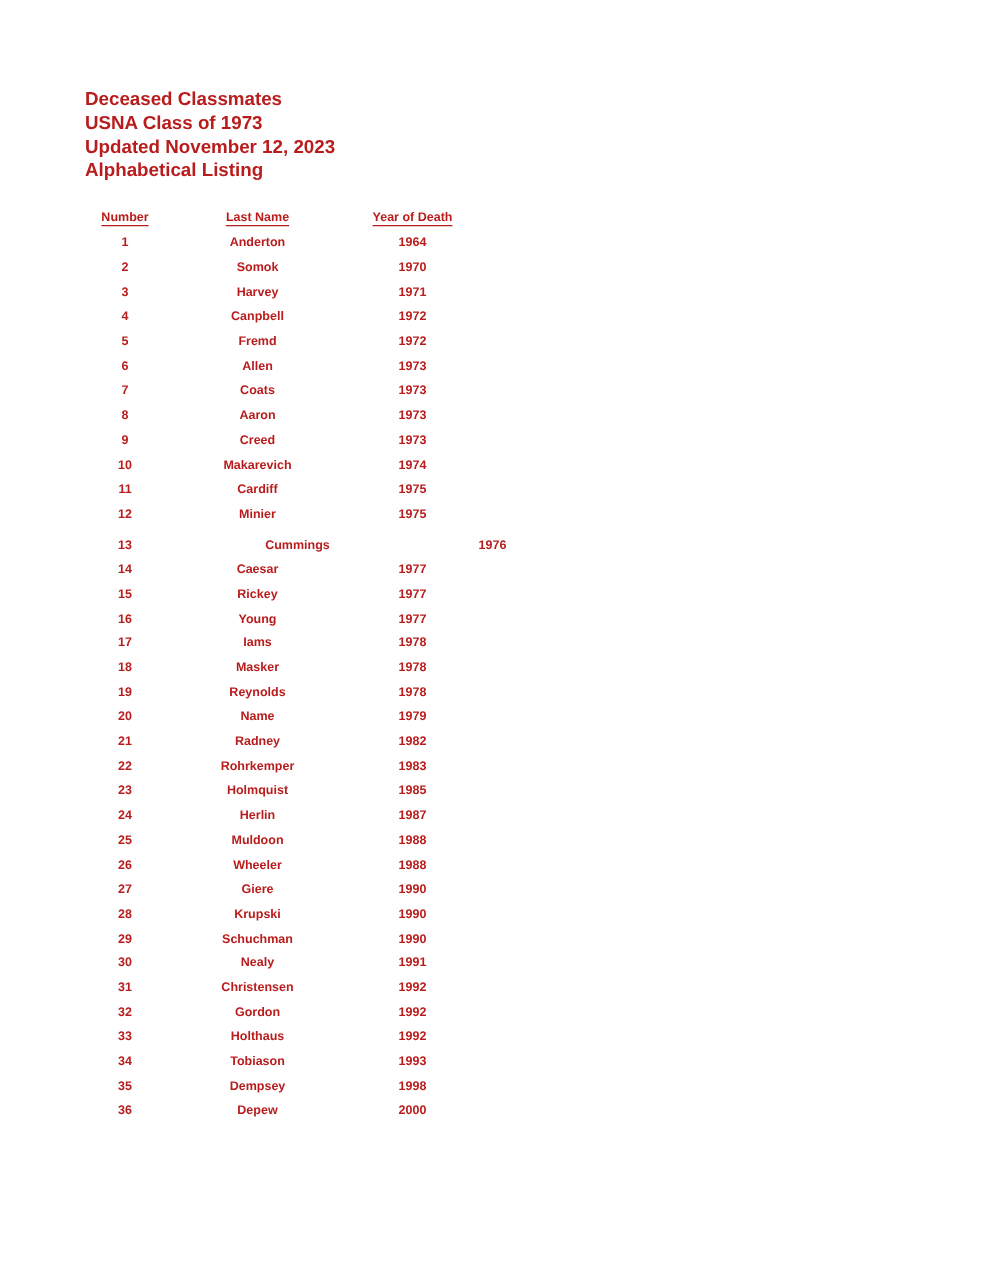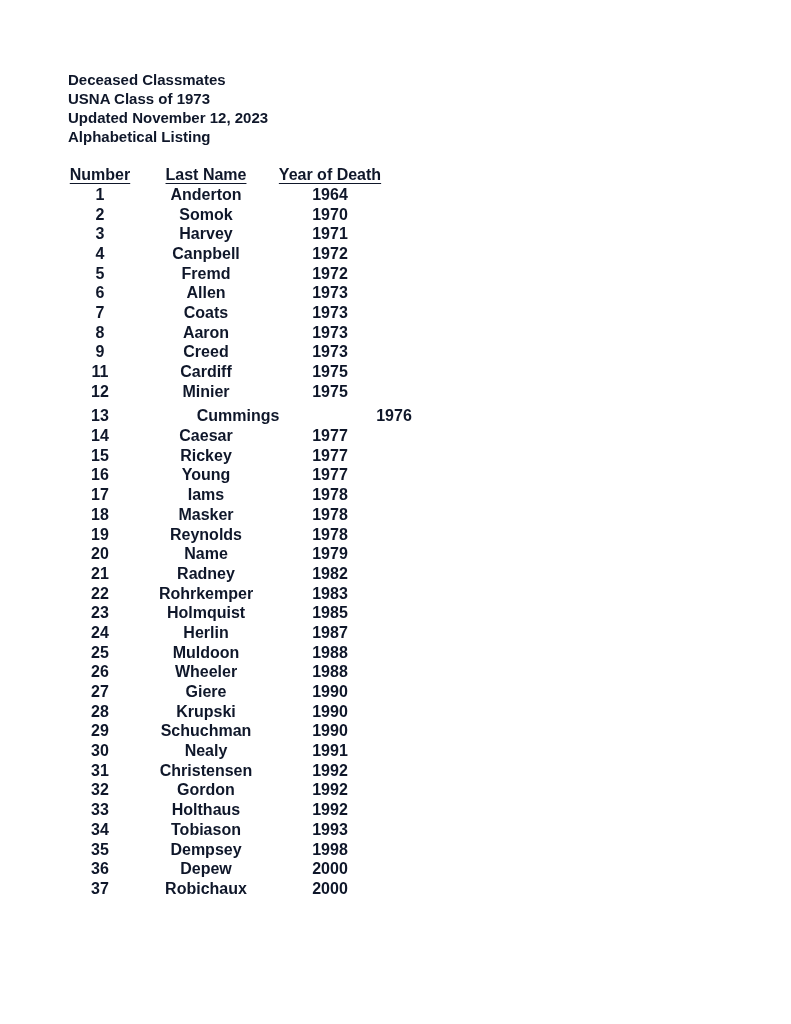--- a/index.html
+++ b/index.html
@@ -6,37 +6,37 @@
     margin: 0;
     padding: 0;
     background: #ffffff;
   }
   .page {
     position: relative;
     width: 791px;
     height: 896px;
     background: #ffffff;
     font-family: "Liberation Sans", sans-serif;
-    color: #0f172a;
+    color: #b91c1c;
     overflow: hidden;
   }
   .doc-header {
     position: absolute;
     left: 68px;
     top: 70px;
     font-size: 15px;
     font-weight: 700;
     line-height: 19px;
     white-space: nowrap;
   }
   .listing-table {
     position: absolute;
     left: 62px;
     top: 164px;
-    font-size: 16px;
+    font-size: 10px;
     font-weight: 700;
   }
   .t-row {
     display: grid;
     grid-template-columns: 76px 136px 112px;
     height: 19.7px;
     align-items: center;
   }
   .t-row > div {
     text-align: center;
@@ -112,20 +112,25 @@
           <div>8</div>
           <div>Aaron</div>
           <div>1973</div>
         </div>
         <div class="t-row">
           <div>9</div>
           <div>Creed</div>
           <div>1973</div>
         </div>
         <div class="t-row">
+          <div>10</div>
+          <div>Makarevich</div>
+          <div>1974</div>
+        </div>
+        <div class="t-row">
           <div>11</div>
           <div>Cardiff</div>
           <div>1975</div>
         </div>
         <div class="t-row">
           <div>12</div>
           <div>Minier</div>
           <div>1975</div>
         </div>
         <div class="t-row gap-before">

